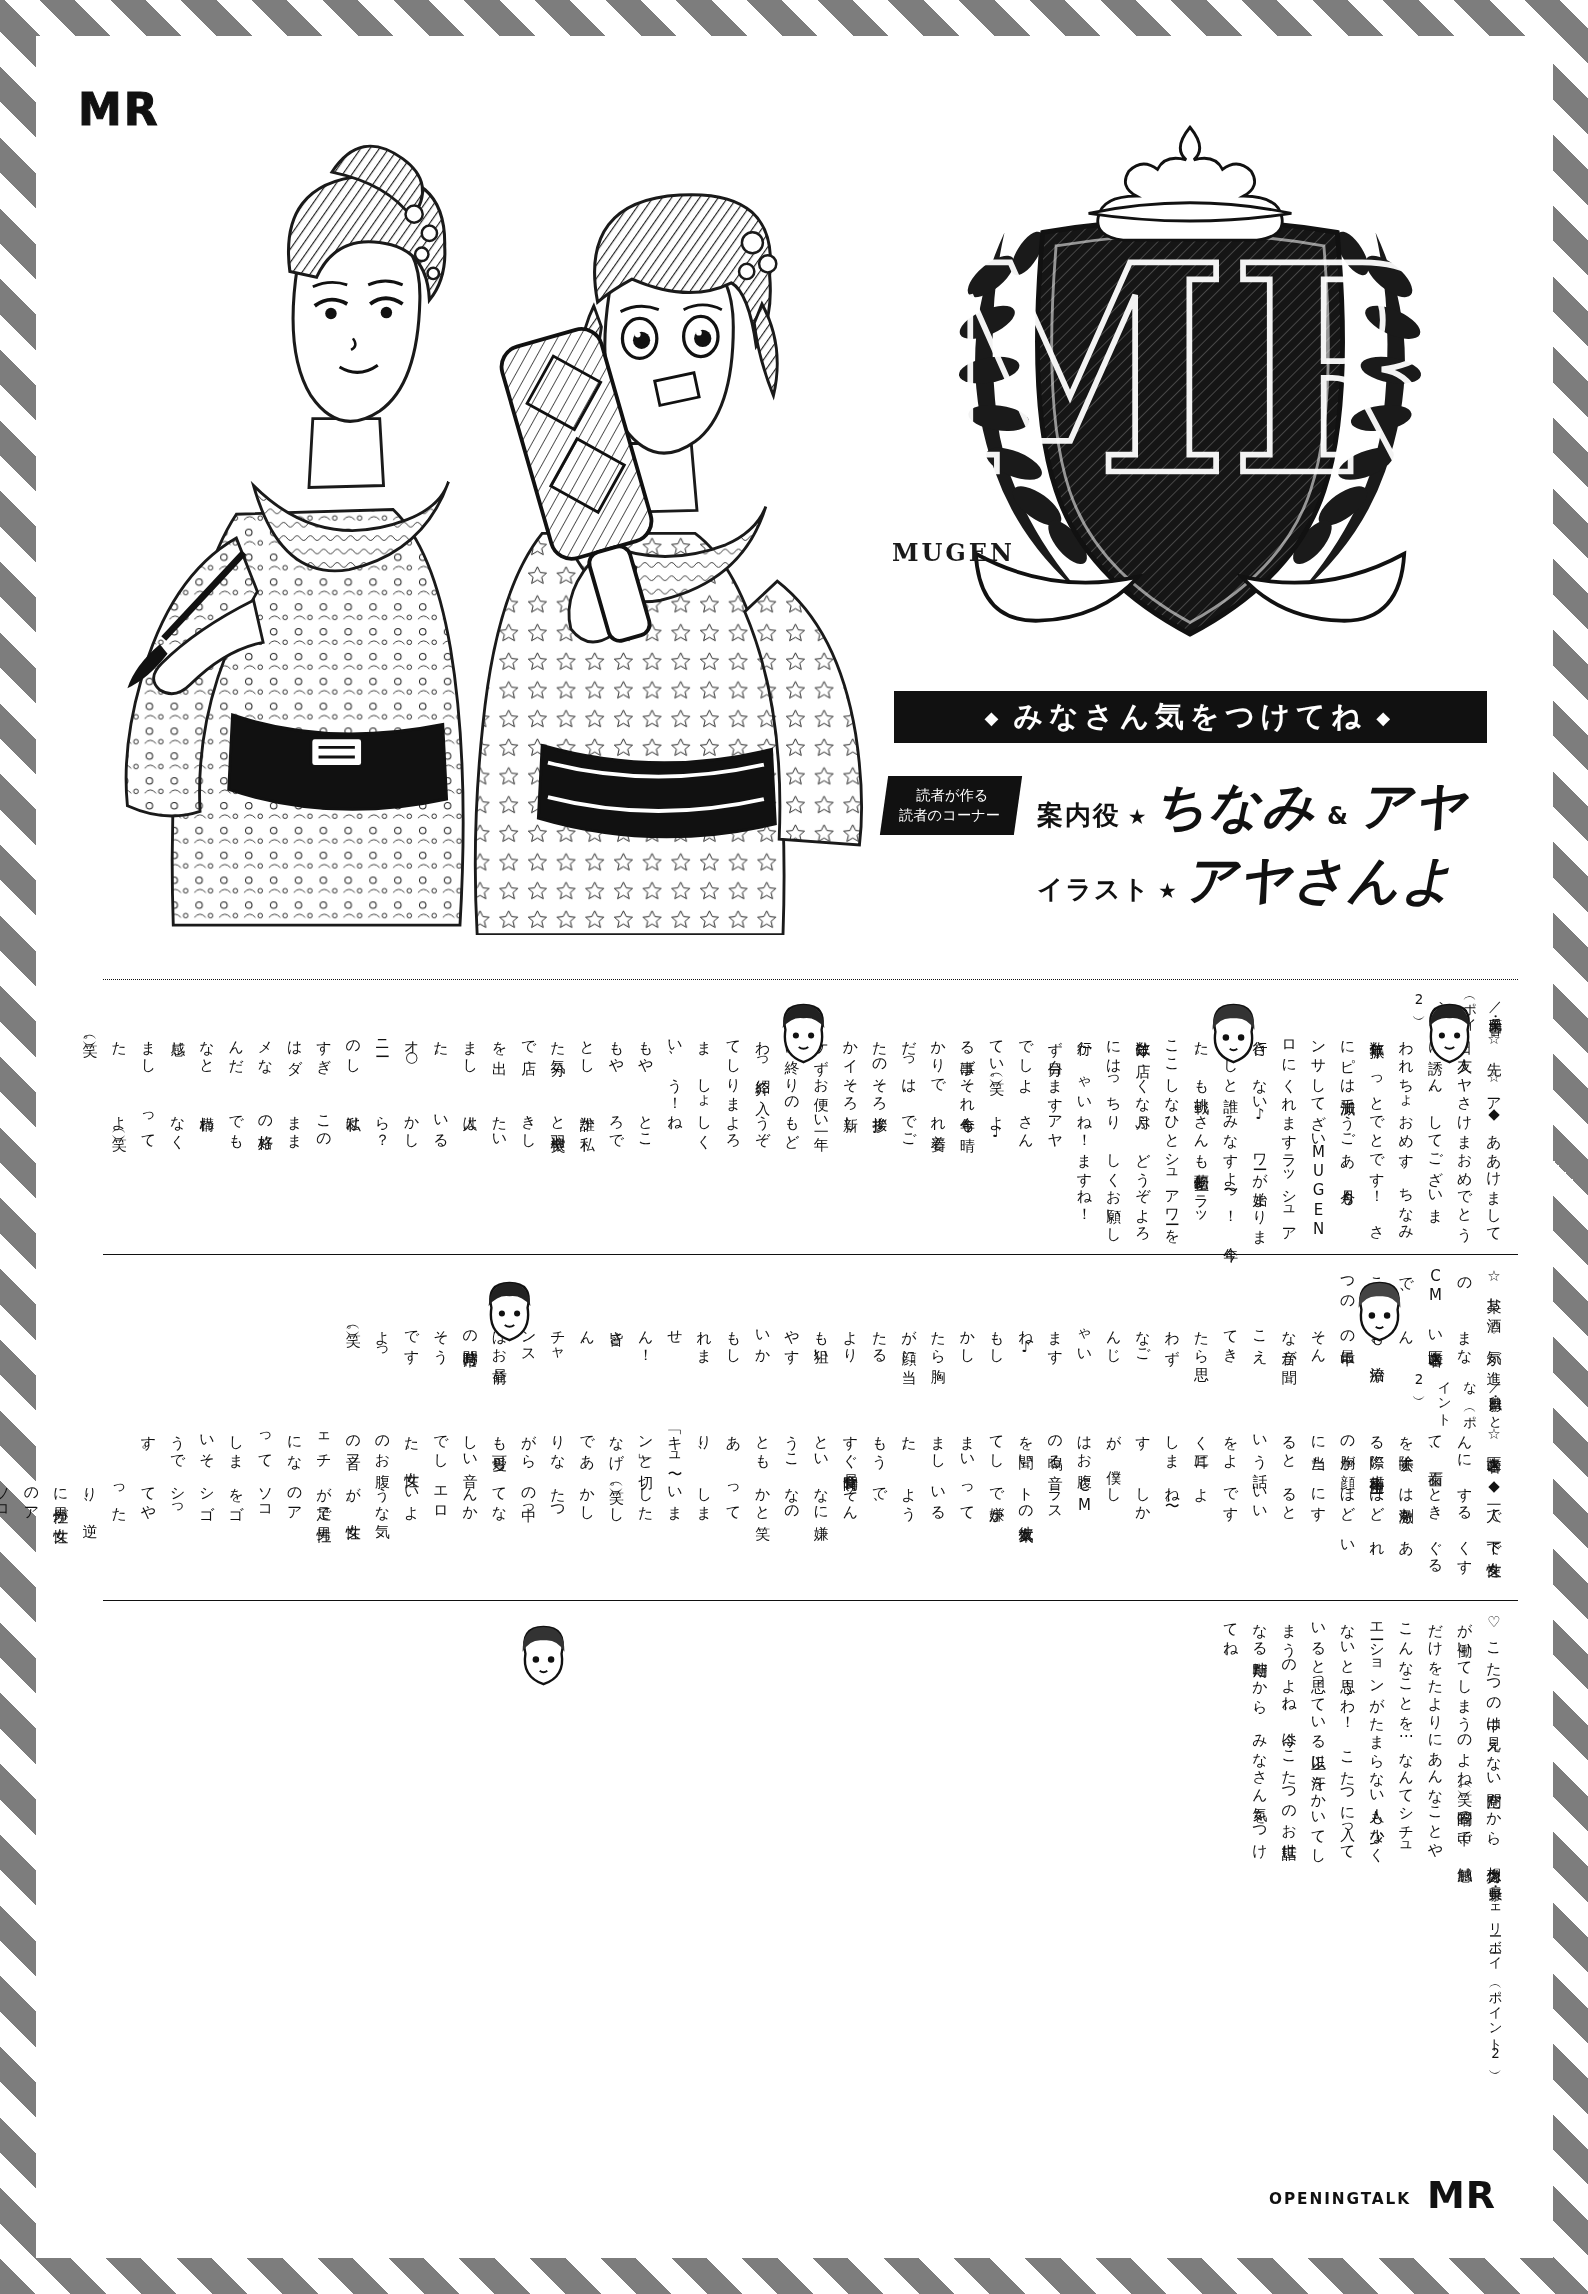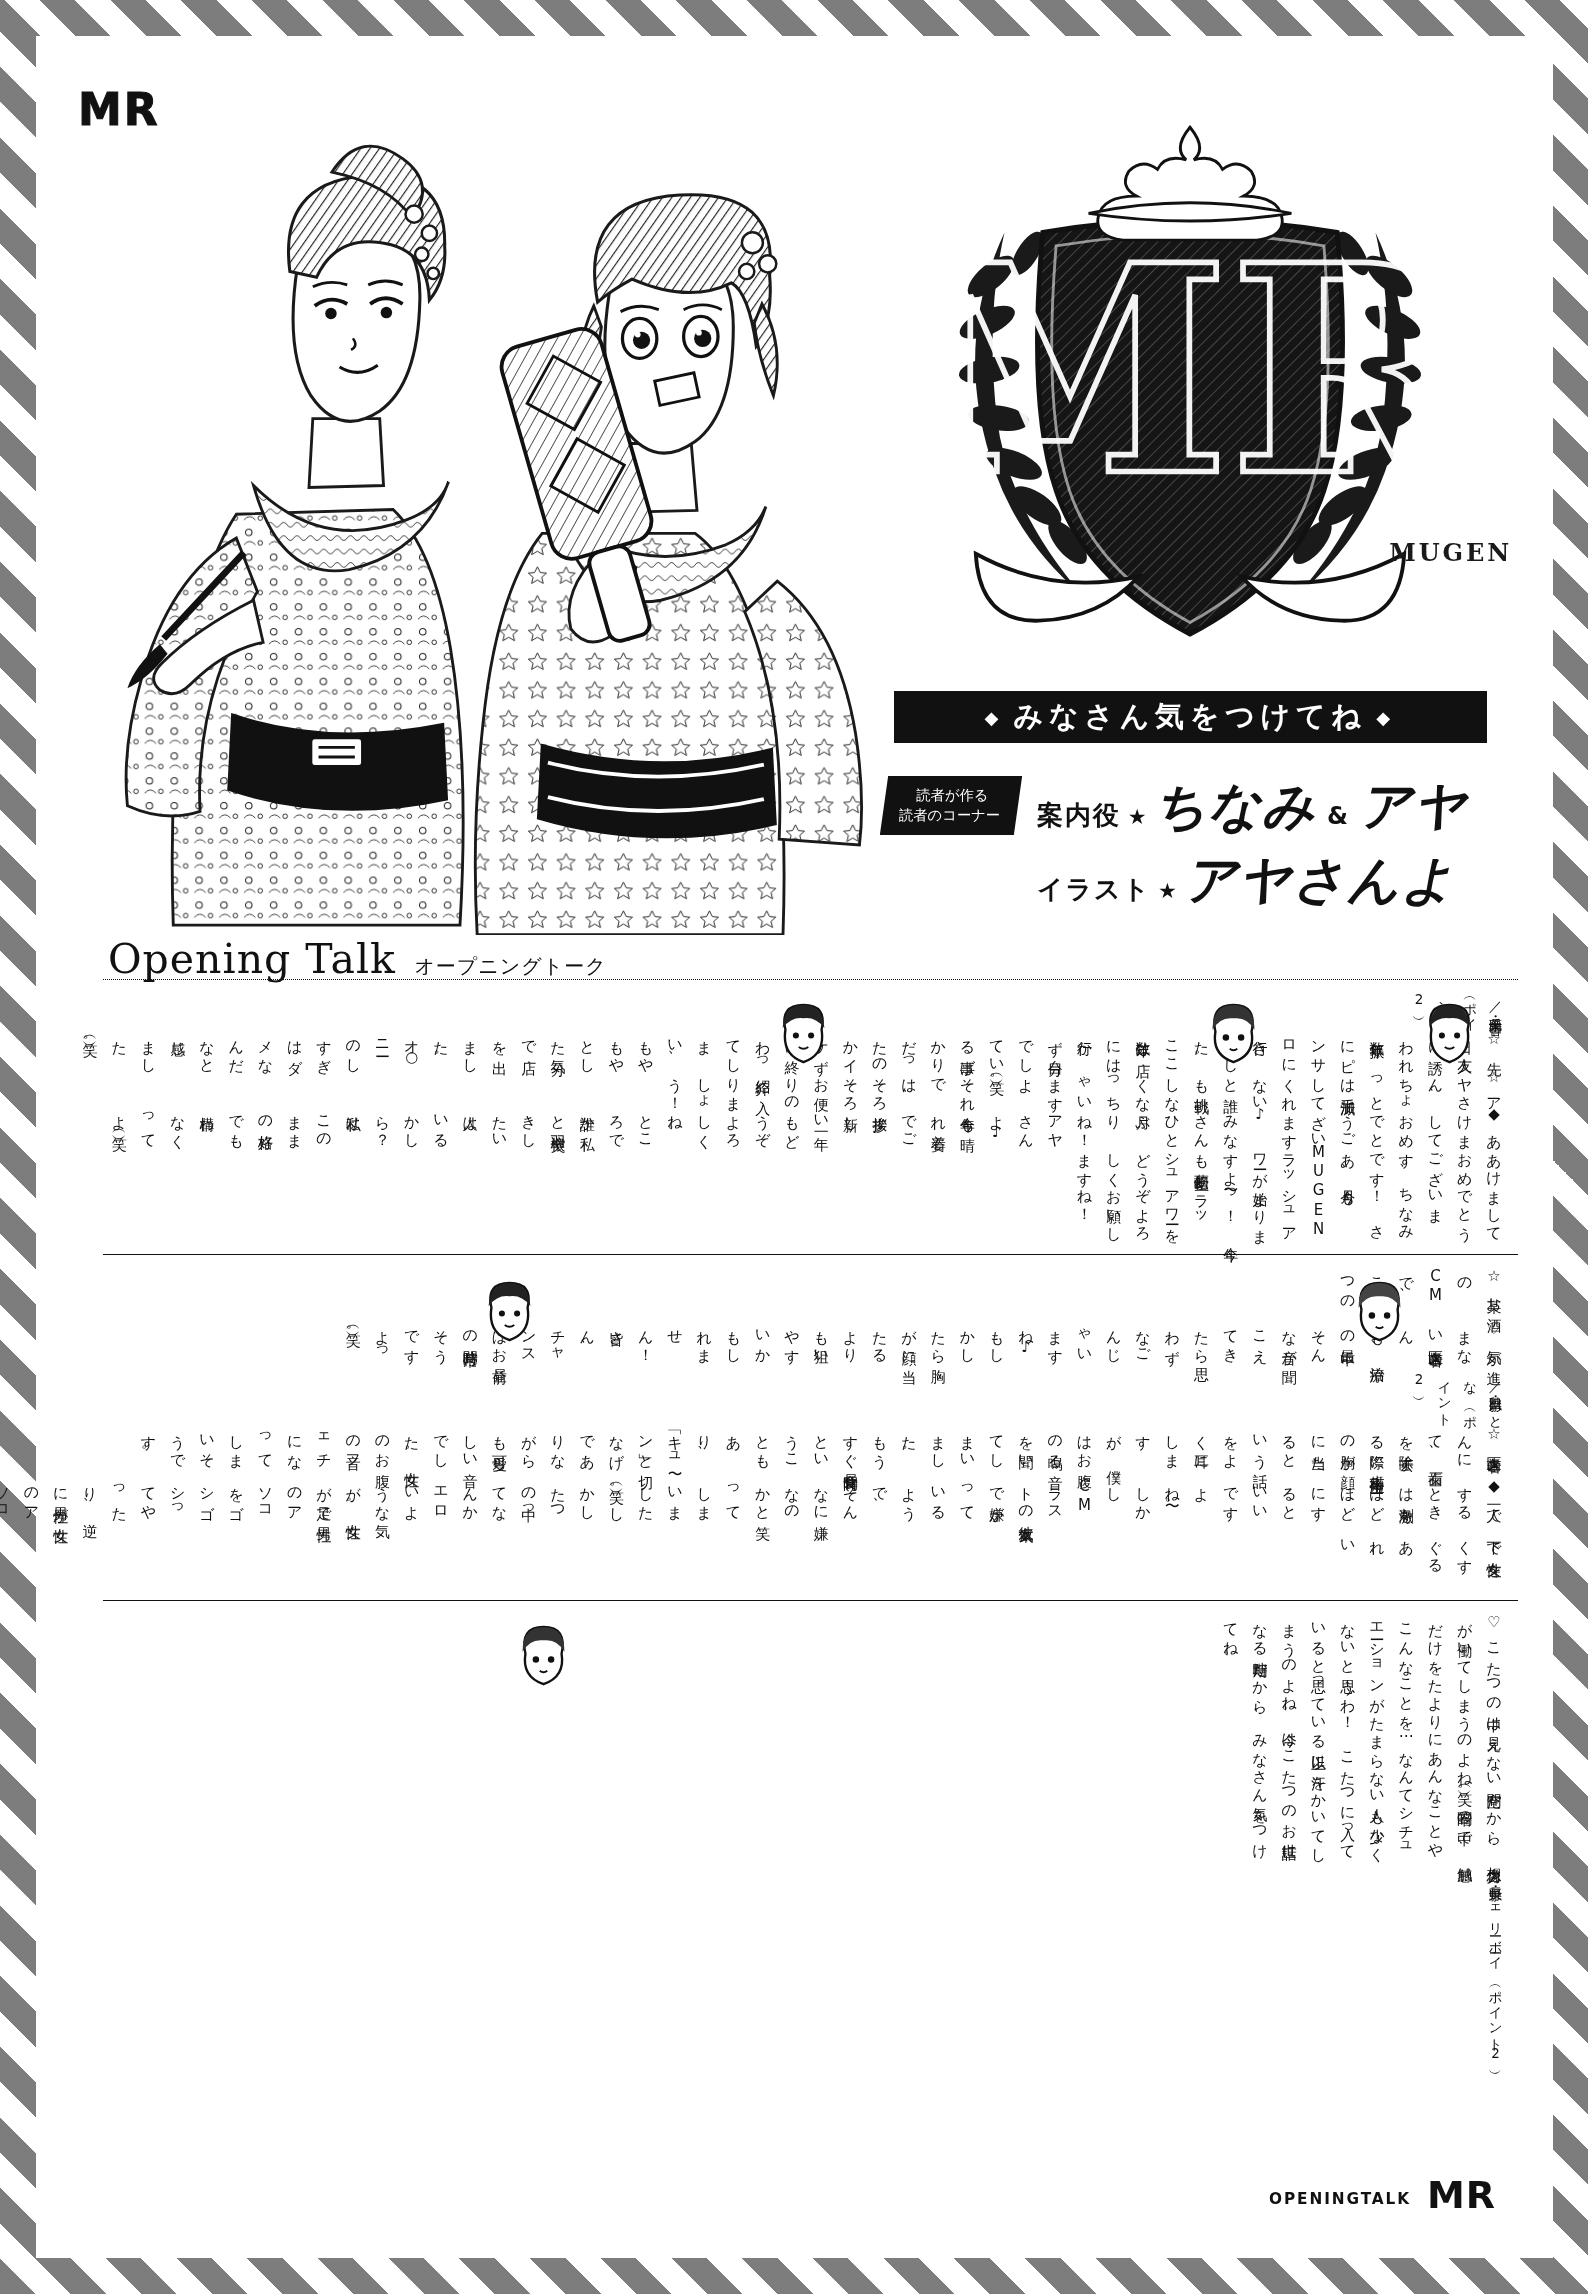--- a/index.html
+++ b/index.html
@@ -37,22 +37,22 @@
   }
   .illus svg{display:block;}
   
   .emblem{
     position:absolute;right:57px;top:53px;width:612px;height:688px;
   }
   .emblem-box{
     position:absolute;left:0;top:0;width:612px;height:612px;
   }
   .title-mugen{
-    position:absolute;left:16px;top:449px;width:612px;
-    text-align:right;color:#1a1a1a;
+    position:absolute;left:8px;top:449px;width:612px;
+    text-align:left;color:#1a1a1a;
   }
   .title-mugen .en1{
     font-family:"DejaVu Serif","Liberation Serif",serif;
     font-size:24px;letter-spacing:2.9px;font-weight:bold;
   }
   .title-mugen .en2{
     font-family:"DejaVu Serif","Liberation Serif",serif;
     font-size:24px;letter-spacing:2.9px;font-weight:bold;
   }
   .kana-bar{
@@ -349,24 +349,20 @@
           <span class="nm">アヤ</span>
         </div>
         <div class="credit-row">
           <span class="lbl">イラスト</span>
           <span class="star">★</span>
           <span class="nm">アヤさんよ</span>
         </div>
       </div>
     </div>
 
-    <div class="ot-head">
-      <span class="big">Opening Talk</span>
-      <span class="sub">オープニングトーク</span>
-    </div>
     <div class="hrule dotted" style="top:943px;"></div>
     <div class="hrule" style="top:1218px;"></div>
     <div class="hrule" style="top:1564px;"></div>
 
     <div class="band" style="left:86px;top:956px;width:1386px;height:247px;">
       <div class="col">あけましておめでとうございます、ちなみです！ さあ、今月もMUGENラッシュアワーが始まりますよ〜っ！ 今年も夢幻転生とラッシュアワーをどうぞよろしくお願いしますね！</div>
       <div style="width:21px;"></div>
       <div class="col">◆あけましておめでとうございます♪ みなさんひと月ぶりね！ アヤさんよ♪ 今年も晴れ着姿でご挨拶！ 新しい一年もどうぞよろしくね。ところで誰か私と羽根突きしたい人はいるかしら？ 私はこのままの格好でも構わなくってよ（笑）</div>
       <div style="width:21px;"></div>
       <div class="col">☆アヤさん、ちょっとは手加減してくれないと誰も挑戦しなくなっちゃいますよ（笑）。それでは、そろそろお便りの紹介に入りましょう！</div>

